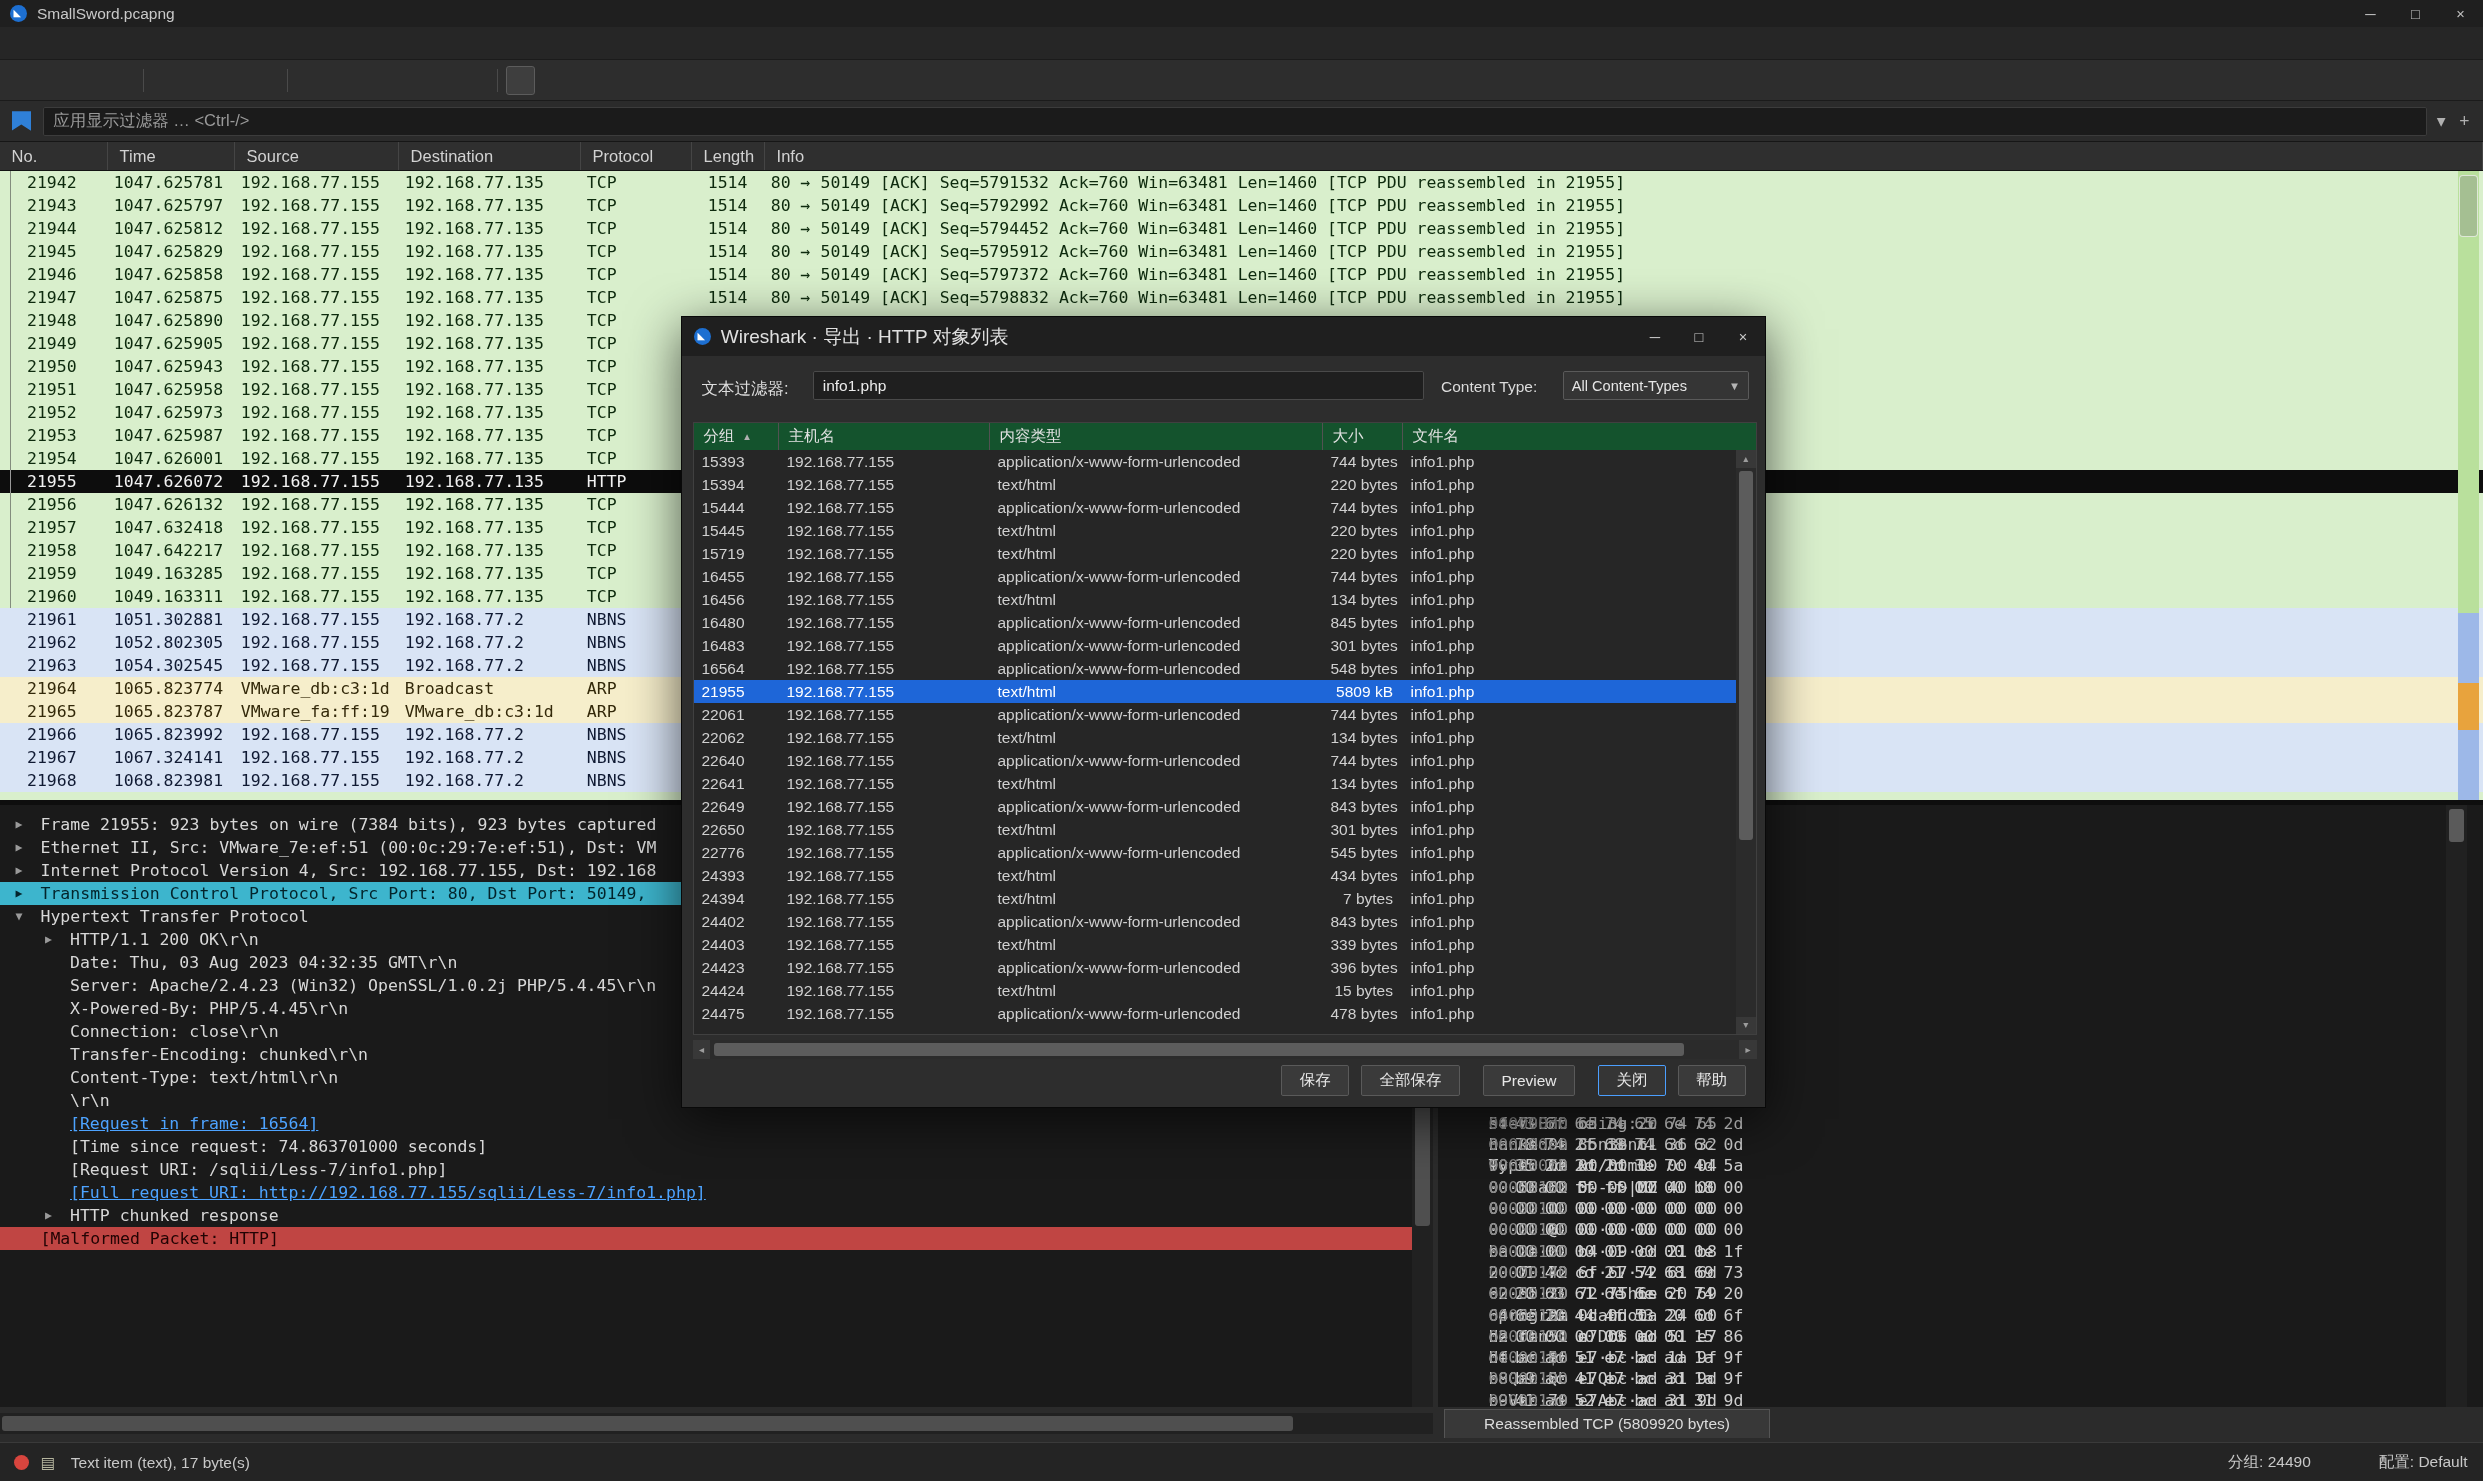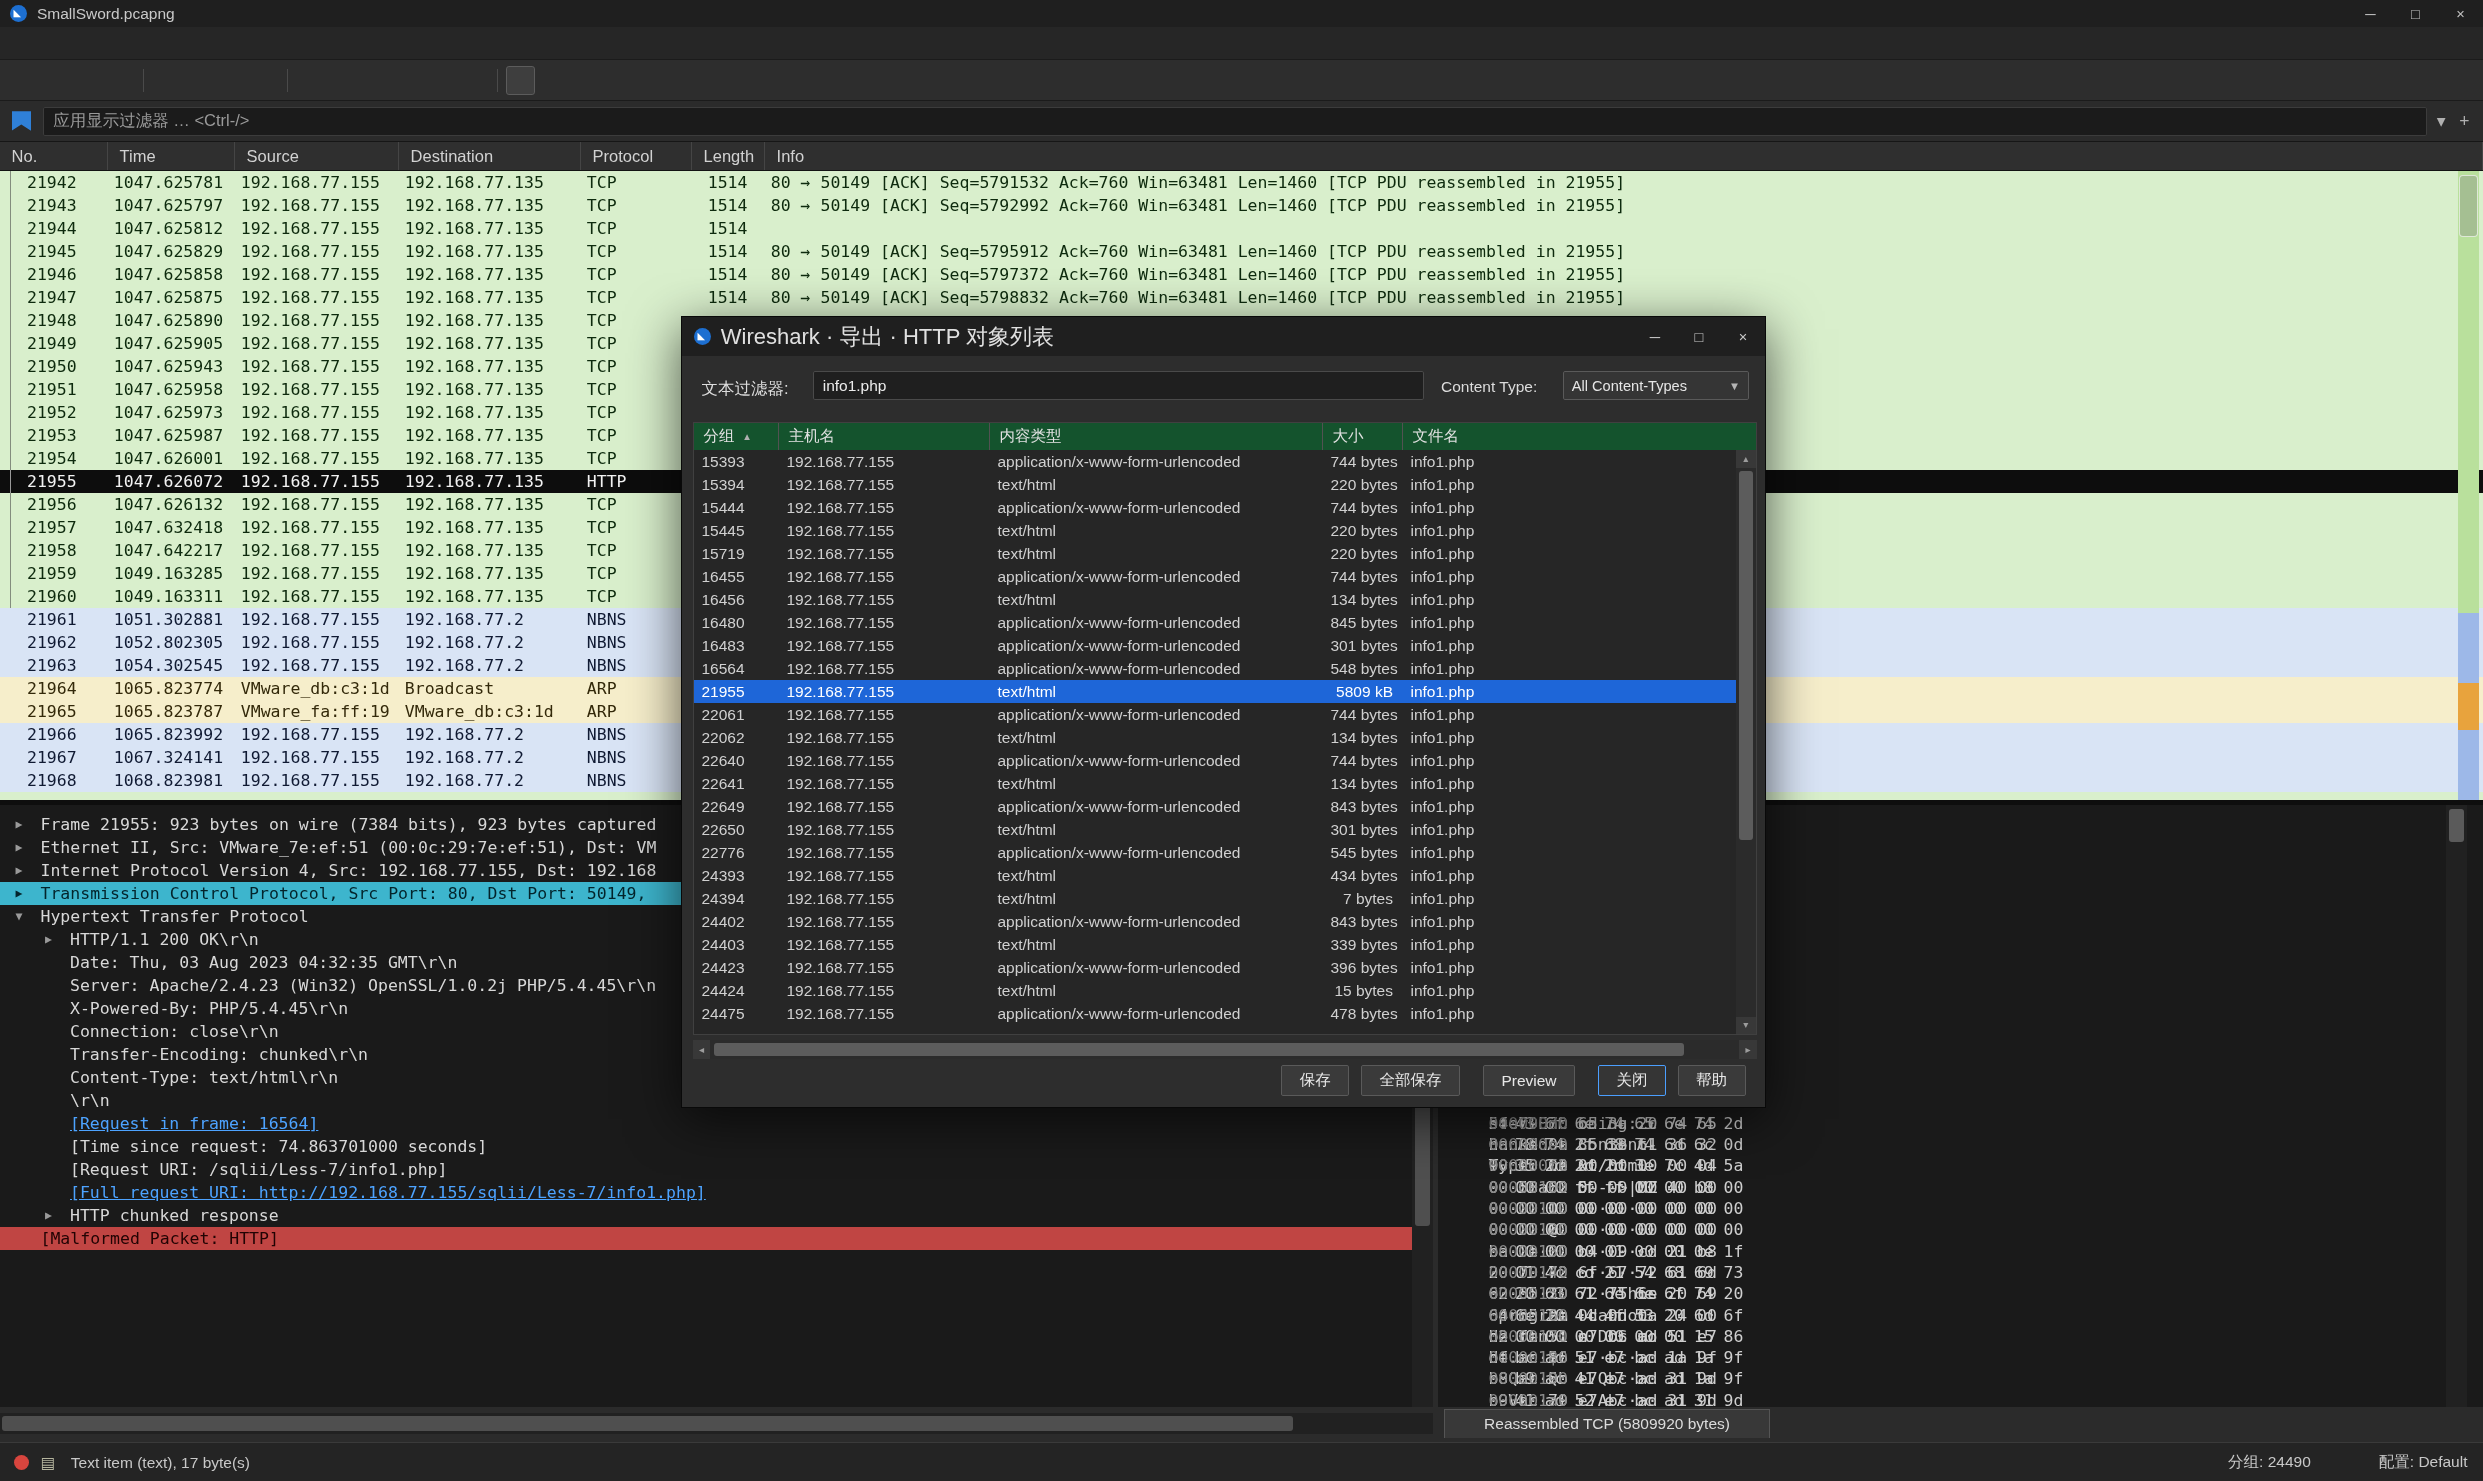--- a/index.html
+++ b/index.html
@@ -89,21 +89,21 @@
   
   .statusbar { position:absolute; left:0; top:1442px; width:2483px; height:40px; background:#242424; border-top:1px solid #3a3a3a; display:flex; align-items:center; font-size:15.5px; color:#c8c8c8; }
   .expert-dot { width:15.5px; height:15.5px; border-radius:50%; background:#d8453e; margin:0 11.6px 0 13.6px; flex:none; }
   .sb-icon { font-size:15.5px; color:#b5b59e; margin-right:15.5px; }
   .sb-right { margin-left:auto; display:flex; gap:68px; padding-right:15.5px;text-align:center; }
 
   
   .dialog { position:absolute; left:681px; top:316px; width:1085px; height:792px; background:#2d2d2d; border:1px solid #090909; box-shadow:0 11.6px 49px rgba(0,0,0,.65); z-index:10; }
   .dlg-titlebar { height:39px; background:#1f1f1f; display:flex; align-items:center; }
   .dlg-titlebar .app-icon { width:17.5px; height:17.5px; margin:0 9.7px 0 11.6px; }
-  .dlg-title { font-size:22px; color:#e0e0e0; }
+  .dlg-title { font-size:19px; color:#e0e0e0; }
   .dlg-controls { margin-left:auto; display:flex; }
   .dlg-btnbox { width:44px; height:39px; display:flex; align-items:center; justify-content:center; font-size:14.6px; color:#c8c8c8; }
   .dlg-filter-label { position:absolute; left:19.4px; top:61px; font-size:16.5px; color:#dcdcdc; }
   .dlg-filter-input { position:absolute; left:131px; top:54px; width:611px; height:29px; background:#1f1f1f; border:1px solid #4a4a4a; border-radius:1.9px; font-size:15.5px; color:#ececec; display:flex; align-items:center; padding:0 8.7px; }
   .dlg-ct-label { position:absolute; left:759px; top:61px; font-size:15.5px; color:#dcdcdc; }
   .dlg-combo { position:absolute; left:881px; top:54px; width:186px; height:29px; background:#353535; border:1px solid #5a5a5a; border-radius:1.9px; font-size:14.6px; color:#e6e6e6; display:flex; align-items:center; padding:0 7.8px; }
   .dlg-combo .arrow { margin-left:auto; font-size:11.6px; color:#b5b5b5; }
 
   .dlg-table { position:absolute; left:10.7px; top:105px; width:1064px; height:613px; background:#262626; border:1px solid #404040; }
   .dt-grid { display:grid; grid-template-columns:85px 211px 333px 80px 1fr; }
@@ -227,20 +227,21 @@
     <span class="c c-len">1514</span>
     <span class="c">80 → 50149 [ACK] Seq=5792992 Ack=760 Win=63481 Len=1460 [TCP PDU reassembled in 21955]</span>
   </div>
     <div class="prow pl-grid green g">
     <span class="c c-no">21944</span>
     <span class="c">1047.625812</span>
     <span class="c">192.168.77.155</span>
     <span class="c">192.168.77.135</span>
     <span class="c">TCP</span>
     <span class="c c-len">1514</span>
+    <span class="c">80 → 50149 [ACK] Seq=5794452 Ack=760 Win=63481 Len=1460 [TCP PDU reassembled in 21955]</span>
   </div>
     <div class="prow pl-grid green g">
     <span class="c c-no">21945</span>
     <span class="c">1047.625829</span>
     <span class="c">192.168.77.155</span>
     <span class="c">192.168.77.135</span>
     <span class="c">TCP</span>
     <span class="c c-len">1514</span>
     <span class="c">80 → 50149 [ACK] Seq=5795912 Ack=760 Win=63481 Len=1460 [TCP PDU reassembled in 21955]</span>
   </div>

